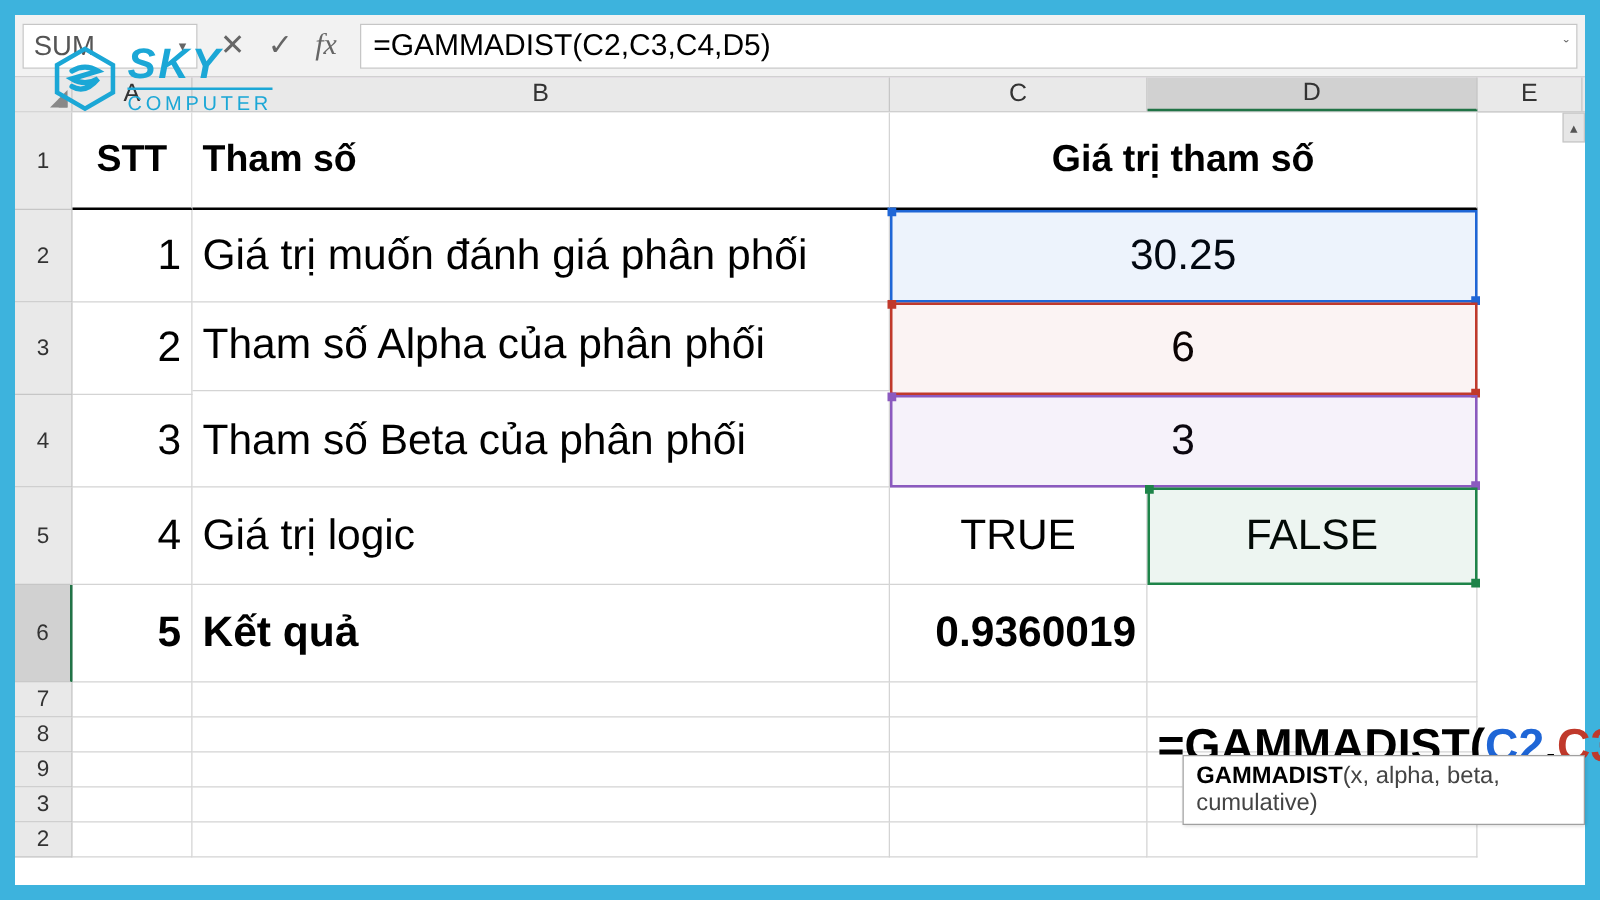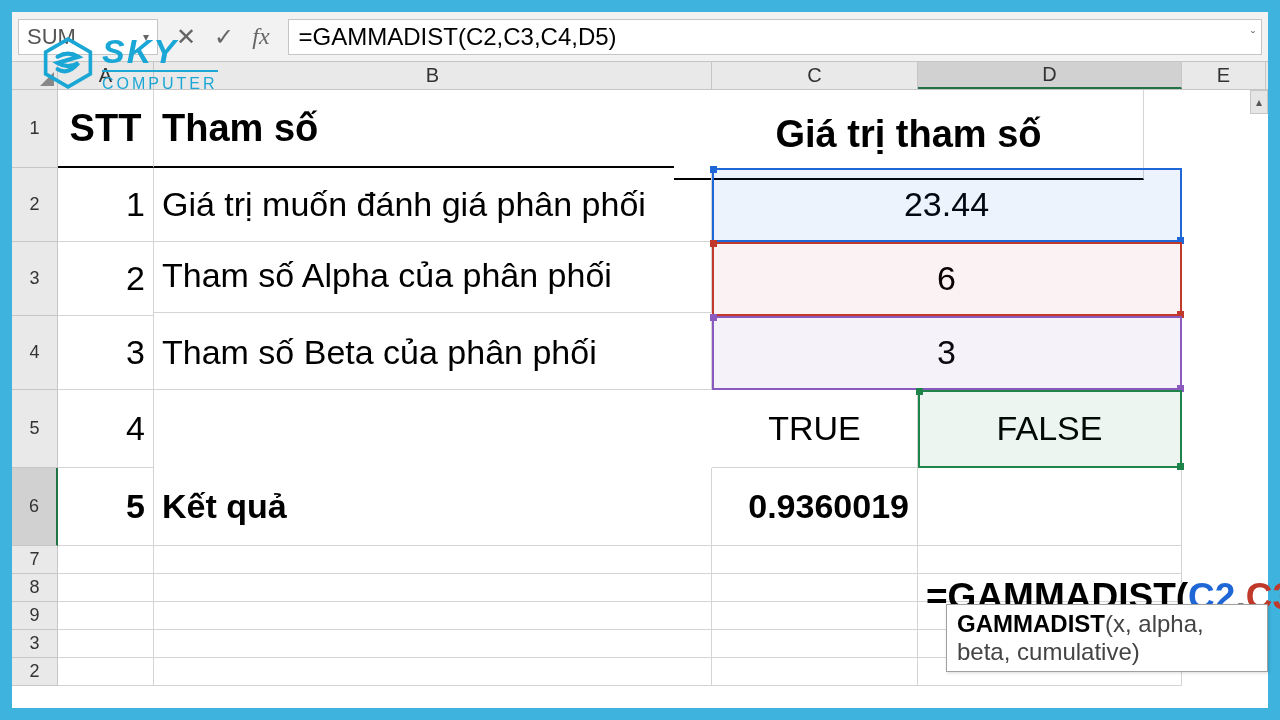--- a/index.html
+++ b/index.html
@@ -121,21 +121,21 @@
   border-right: 1px solid #d4d4d4;
   border-bottom: 1px solid #d4d4d4;
   display: flex;
   align-items: center;
   padding: 0 8px;
   font-size: 34px;
 }
 .cell.center { justify-content: center; }
 .cell.right { justify-content: flex-end; }
 .cell.bold { font-weight: bold; }
-.cell.header-cell { background: #fff; font-weight: bold; font-size: 38px; }
+.cell.header-cell { background: #fff; font-weight: bold; font-size: 30px; }
 .cell.border-bottom-thick { border-bottom: 2px solid #000; }
 
 
 .range-box {
   position: absolute;
   pointer-events: none;
   box-sizing: border-box;
 }
 .range-c2 { border: 2px solid #1f66d6; background: rgba(31,102,214,0.08); }
 .range-c3 { border: 2px solid #c0392b; background: rgba(192,57,43,0.06); }
@@ -156,21 +156,21 @@
   line-height: 1.35;
   padding: 2px 4px;
   white-space: pre-wrap;
 }
 .ref-c2 { color: #1f66d6; text-align: center; }
 .ref-c3 { color: #c0392b; }
 .tooltip {
   position: absolute;
   background: #fff;
   border: 1px solid #a0a0a0;
-  font-size: 24px;
+  font-size: 19px;
   padding: 5px 10px;
   color: #444;
   box-shadow: 1px 1px 3px rgba(0,0,0,0.15);
 }
 .tooltip b { font-weight: bold; color: #000; }
 .logo-overlay {
   position: absolute;
   top: 22px; left: 30px;
   z-index: 50;
   display: flex;
@@ -293,32 +293,32 @@
       </div>
 
       <div class="cells">
 
         <div class="cell header-cell border-bottom-thick" style="left:0;top:0;width:96px;height:78px;justify-content:center">
             <span>STT</span>
           </div>
         <div class="cell header-cell border-bottom-thick" style="left:96px;top:0;width:558px;height:78px">
             <span>Tham số</span>
           </div>
-        <div class="cell header-cell border-bottom-thick center" style="left:616px;top:0;width:470px;height:90px">
+        <div class="cell header-cell border-bottom-thick center" style="left:654px;top:0;width:470px;height:78px">
             <span>Giá trị tham số</span>
           </div>
 
         <div class="cell right" style="left:0;top:78px;width:96px;height:74px">
             <span>1</span>
           </div>
         <div class="cell" style="left:96px;top:78px;width:558px;height:74px">
             <span>Giá trị muốn đánh giá phân phối</span>
           </div>
         <div class="cell center" style="left:654px;top:78px;width:470px;height:74px">
-            <span>23.44</span>
+            <span>30.25</span>
           </div>
 
         <div class="cell right" style="left:0;top:152px;width:96px;height:74px">
             <span>2</span>
           </div>
         <div class="cell" style="left:96px;top:149px;width:558px;height:74px">
             <span>Tham số Alpha của phân phối</span>
           </div>
         <div class="cell center" style="left:654px;top:152px;width:470px;height:74px">
             <span>6</span>
@@ -329,20 +329,23 @@
           </div>
         <div class="cell" style="left:96px;top:226px;width:558px;height:74px">
             <span>Tham số Beta của phân phối</span>
           </div>
         <div class="cell center" style="left:654px;top:226px;width:470px;height:74px">
             <span>3</span>
           </div>
 
         <div class="cell right" style="left:0;top:300px;width:96px;height:78px">
             <span>4</span>
+          </div>
+        <div class="cell" style="left:96px;top:300px;width:558px;height:78px">
+            <span>Giá trị logic</span>
           </div>
         <div class="cell center" style="left:860px;top:300px;width:264px;height:78px">
             <span>FALSE</span>
           </div>
         <div class="cell center" style="left:654px;top:300px;width:206px;height:78px">
             <span>TRUE</span>
           </div>
 
         <div class="cell right bold" style="left:0;top:378px;width:96px;height:78px">
             <span>5</span>

